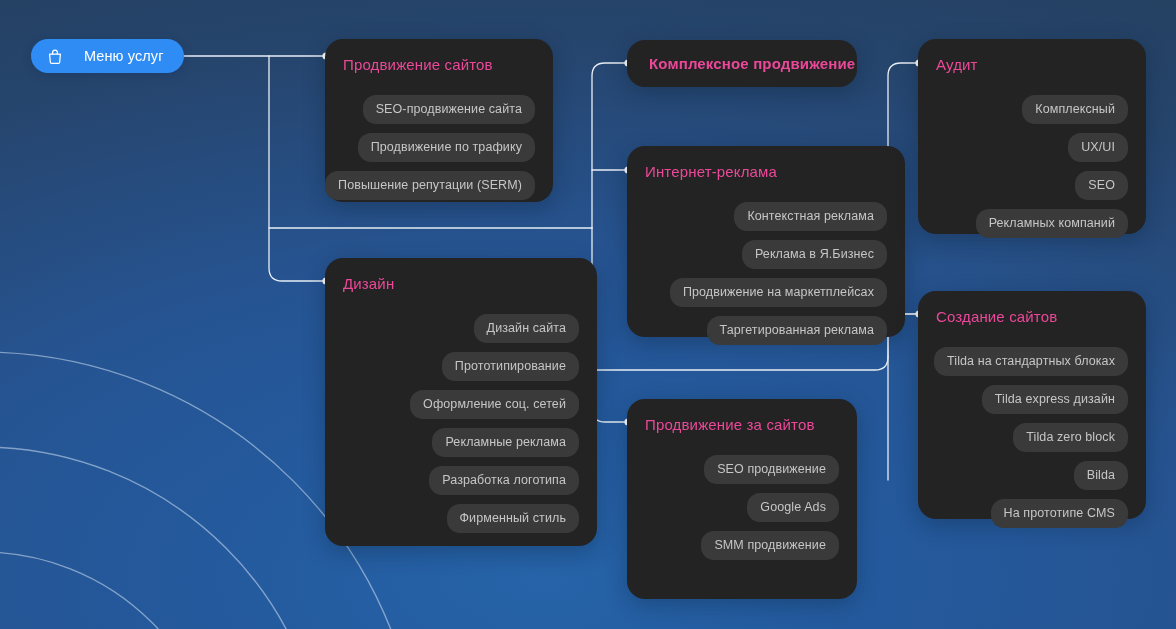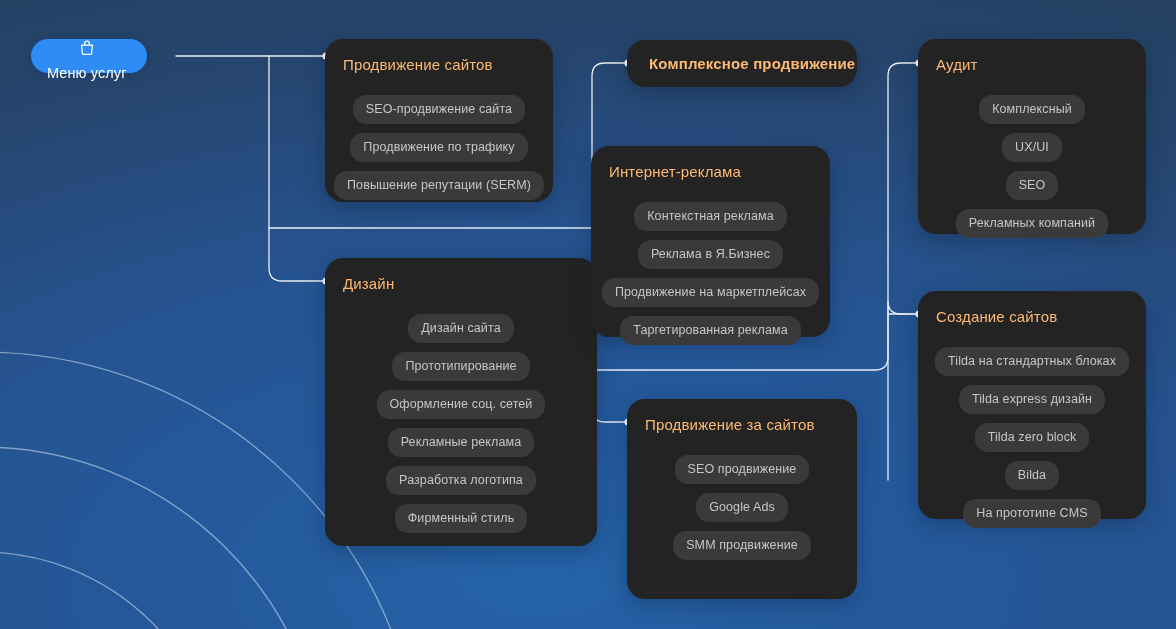--- a/index.html
+++ b/index.html
@@ -25,54 +25,53 @@
   #bg-arcs { z-index: 1; }
   #connectors { z-index: 2; }
 
   
   .root-pill {
     position: absolute;
     left: 31px; top: 39px;
     height: 34px;
     display: flex;
     align-items: center;
-    gap: 9px;
+    gap: 21px;
     padding: 0 20px 0 16px;
     border-radius: 20px;
     background: #2f8cf5;
     color: #ffffff;
     font-size: 14.5px;
     letter-spacing: .1px;
     white-space: nowrap;
     z-index: 5;
     box-shadow: 0 2px 10px rgba(10,40,80,.25);
-    flex-direction: column;
   }
   .root-pill .bag { flex: 0 0 auto; display: block; }
 
   
   .card {
     position: absolute;
     background: #232323;
     border-radius: 18px;
     z-index: 4;
     padding: 16px 18px 18px 18px;
     box-shadow: 0 6px 22px rgba(6,25,48,.30);
   }
   .card-title {
-    color: #fdba74;
+    color: #ec4899;
     font-size: 15px;
     letter-spacing: .15px;
     line-height: 20px;
     white-space: nowrap;
   }
   .tags {
     display: flex;
     flex-direction: column;
-    align-items: center;
+    align-items: flex-end;
     gap: 9px;
     margin-top: 20px;
   }
   .tag {
     background: #3a3a3a;
     color: #c6c6c6;
     font-size: 12.5px;
     line-height: 14px;
     letter-spacing: .1px;
     padding: 7px 13px 8px 13px;
@@ -152,21 +151,21 @@
       <div class="tag">Рекламные реклама</div>
       <div class="tag">Разработка логотипа</div>
       <div class="tag">Фирменный стиль</div>
     </div>
   </div>
 
   <div class="card no-tags" style="left:627px; top:40px; width:230px; height:47px;font-weight:bold;">
     <div class="card-title">Комплексное продвижение</div>
   </div>
 
-  <div class="card" style="left:591px; top:146px; width:239px; height:191px;">
+  <div class="card" style="left:627px; top:146px; width:278px; height:191px;">
     <div class="card-title">Интернет-реклама</div>
     <div class="tags">
       <div class="tag">Контекстная  реклама</div>
       <div class="tag">Реклама в Я.Бизнес</div>
       <div class="tag">Продвижение на маркетплейсах</div>
       <div class="tag">Таргетированная реклама</div>
     </div>
   </div>
 
   <div class="card" style="left:627px; top:399px; width:230px; height:200px;">

